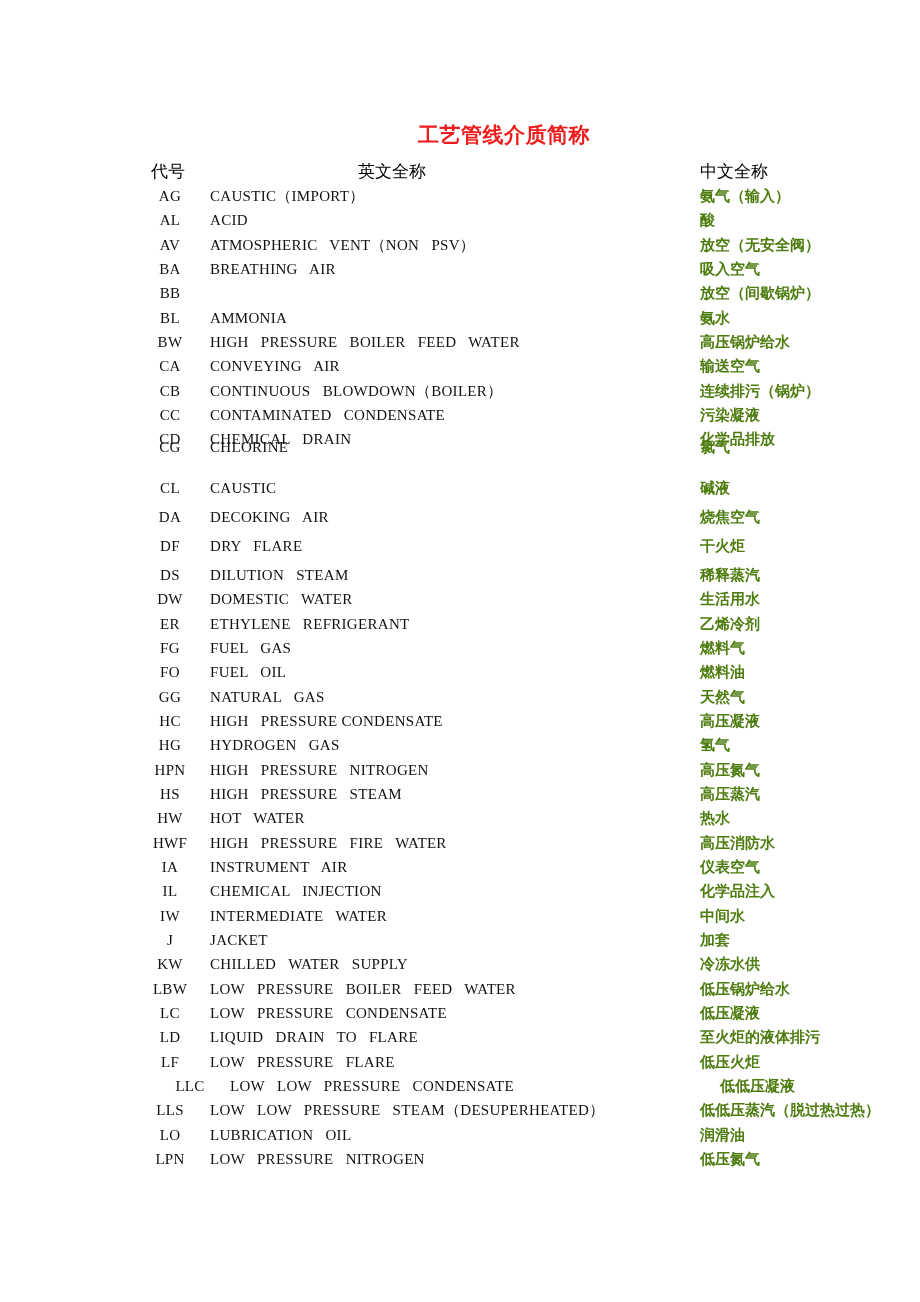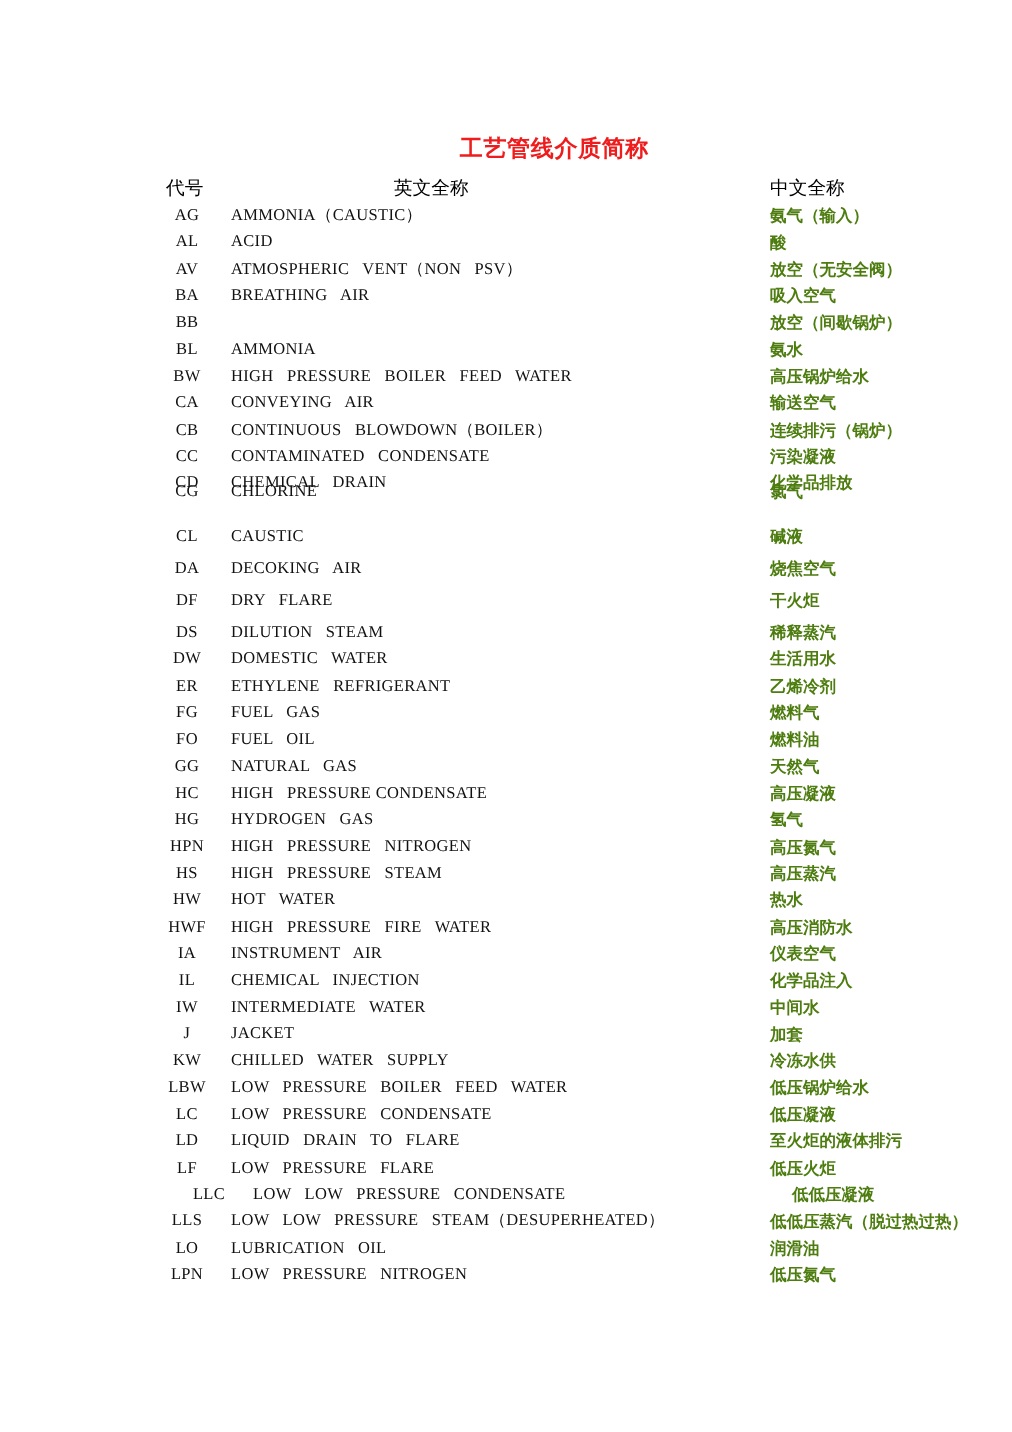--- a/index.html
+++ b/index.html
@@ -26,21 +26,21 @@
 
 <div class="title">工艺管线介质简称</div>
 
 <div class="hdr hdr-code">代号</div>
 <div class="hdr hdr-en">英文全称</div>
 <div class="hdr hdr-cn">中文全称</div>
 
 <div id="rows">
     <div class="row" style="top: 185px;">
       <span class="code">AG</span>
-      <span class="en">AMMONIA（CAUSTIC）</span>
+      <span class="en">CAUSTIC（IMPORT）</span>
       <span class="cn">氨气（输入）</span>
     </div>
     <div class="row" style="top: 209px;">
       <span class="code">AL</span>
       <span class="en">ACID</span>
       <span class="cn">酸</span>
     </div>
     <div class="row" style="top: 234px;">
       <span class="code">AV</span>
       <span class="en">ATMOSPHERIC   VENT（NON   PSV）</span>

